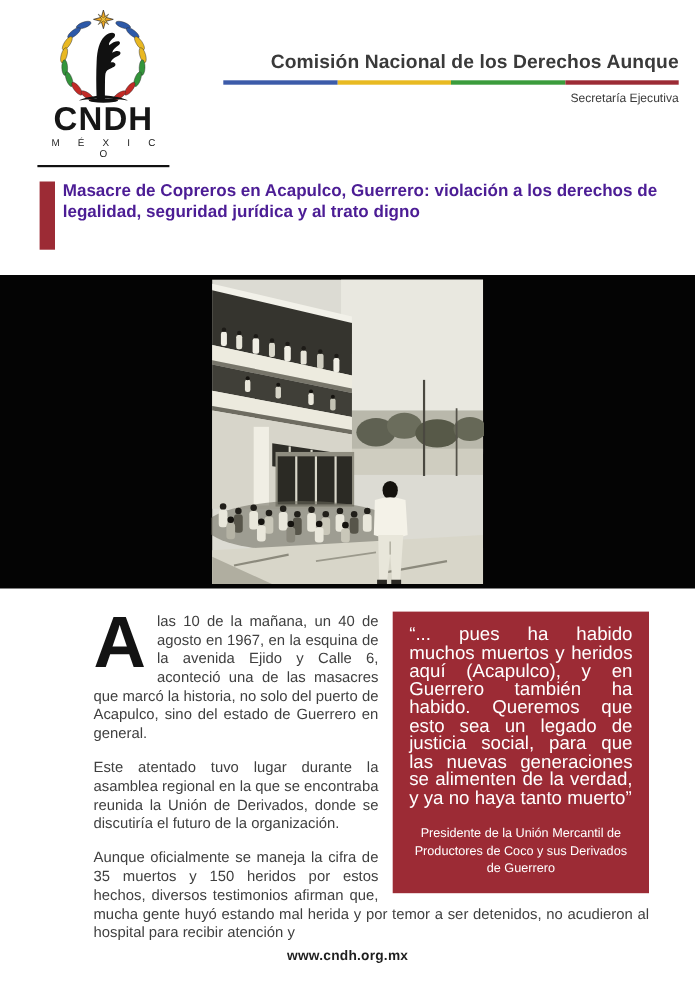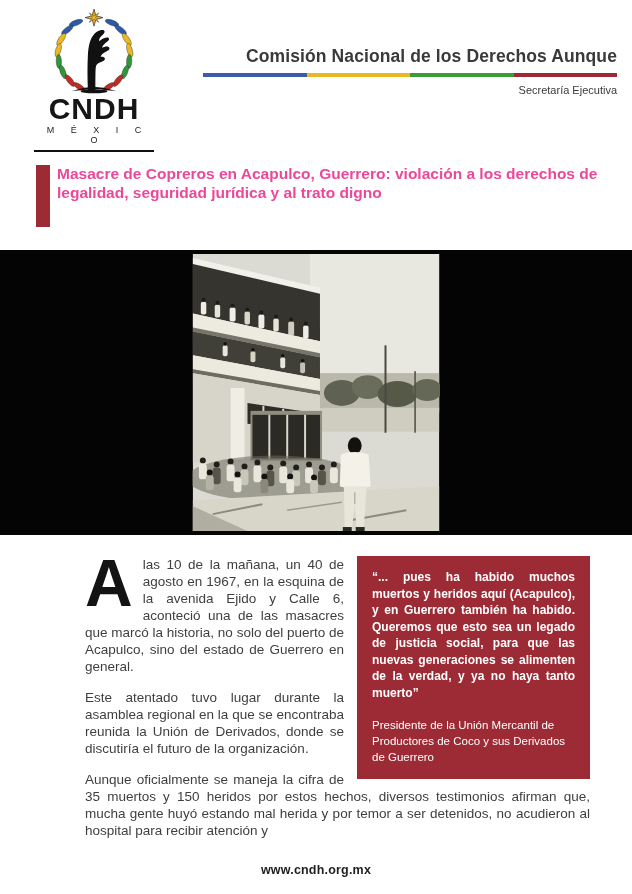--- a/index.html
+++ b/index.html
@@ -16,34 +16,34 @@
   .logo-rule{height:2px;background:#111;margin:5px 1px 4px 1px;}
   .logo-motto{font-family:"DejaVu Serif", serif;font-style:italic;font-weight:bold;font-size:11.5px;color:#141414;}
   .header-right{position:absolute;right:15px;top:46px;width:414px;text-align:right;}
   .org-title{font-size:17.5px;font-weight:bold;color:#3a3a3a;letter-spacing:.1px;}
   .divider{display:flex;height:3.5px;margin-top:6px;}
   .divider span{flex:1;height:100%;}
   .org-subtitle{font-size:11px;color:#3a3a3a;margin-top:7px;}
   
   .title-block{position:absolute;left:36px;top:164px;width:560px;}
   .title-bar{position:absolute;left:0;top:1px;width:14px;height:62px;background:#9c2b35;}
-  .doc-title{margin-left:21px;width:545px;font-size:15.5px;font-weight:bold;color:#ec4899;line-height:19px;}
+  .doc-title{margin-left:21px;width:545px;font-size:15.5px;font-weight:bold;color:#4c1d95;line-height:19px;}
   .doc-date{margin-left:21px;margin-top:9px;font-size:12.5px;color:#4f4f4f;}
   
   .photo-banner{position:absolute;left:0;top:250px;width:632px;height:285px;background:#040404;}
   .photo{position:absolute;left:192px;top:4px;width:248px;height:277px;display:block;}
   
   .body-block{position:absolute;left:85px;top:556px;width:505px;font-size:13.5px;color:#3f3f3f;text-align:justify;line-height:17px;}
   .quote-box{
     float:right;width:203px;padding:13px 15px 14px 15px;margin:0 0 8px 13px;
     background:#9c2b35;color:#ffffff;min-height:183px;
   }
-  .quote-text{font-size:12px;line-height:16.5px;text-align:justify;font-weight:bold;}
+  .quote-text{font-size:17px;line-height:16.5px;text-align:justify;}
   .quote-author{font-size:13px;font-weight:bold;text-align:right;margin-top:15px;}
-  .quote-author-title{font-size:11.5px;line-height:16px;text-align:left;margin-top:16px;}
+  .quote-author-title{font-size:11.5px;line-height:16px;text-align:center;margin-top:16px;}
   .body-block p{margin:0 0 14px 0;}
   .drop-cap{
     float:left;font-size:66px;line-height:50px;font-weight:bold;color:#131313;
     margin:2px 10px 0 0;
   }
   
   .footer{position:absolute;left:0;top:860px;width:632px;text-align:center;}
   .footer-url{font-size:12.5px;font-weight:bold;color:#1f1f1f;letter-spacing:.2px;}
 </style>
 </head>

